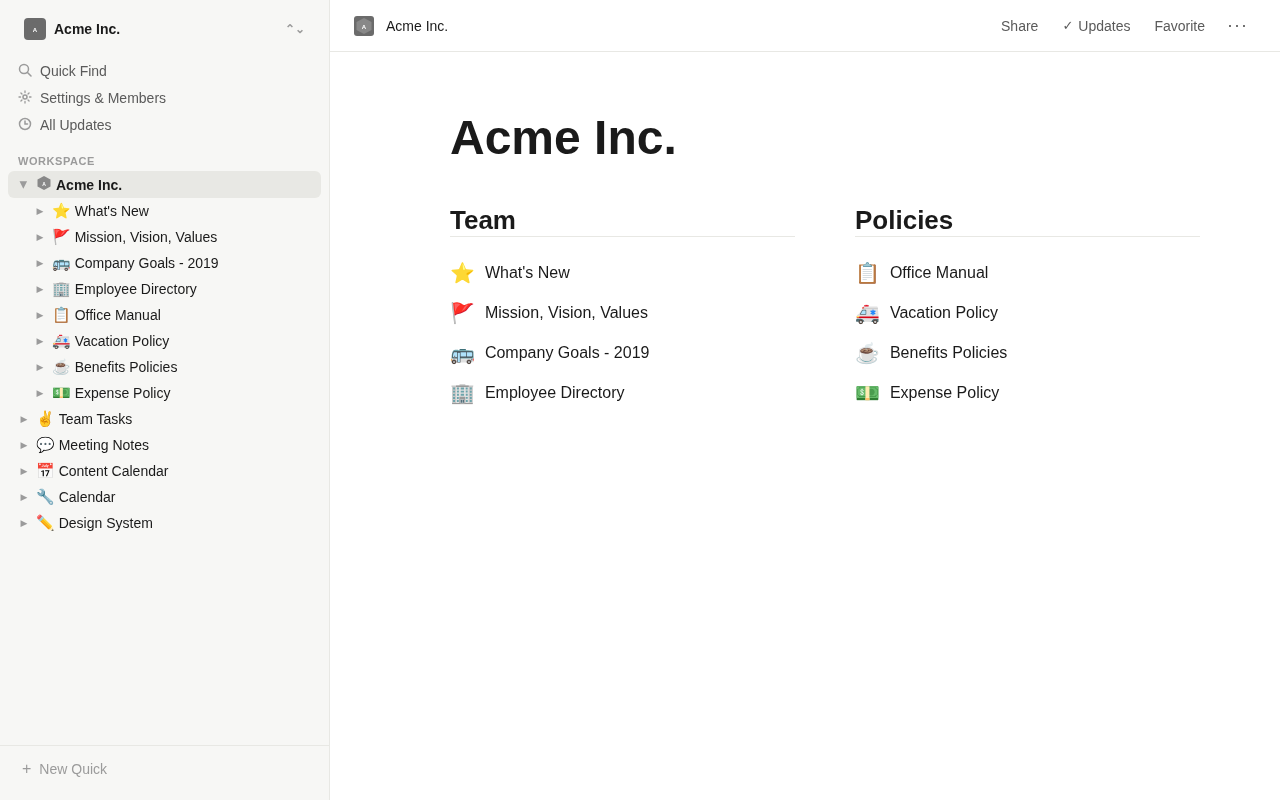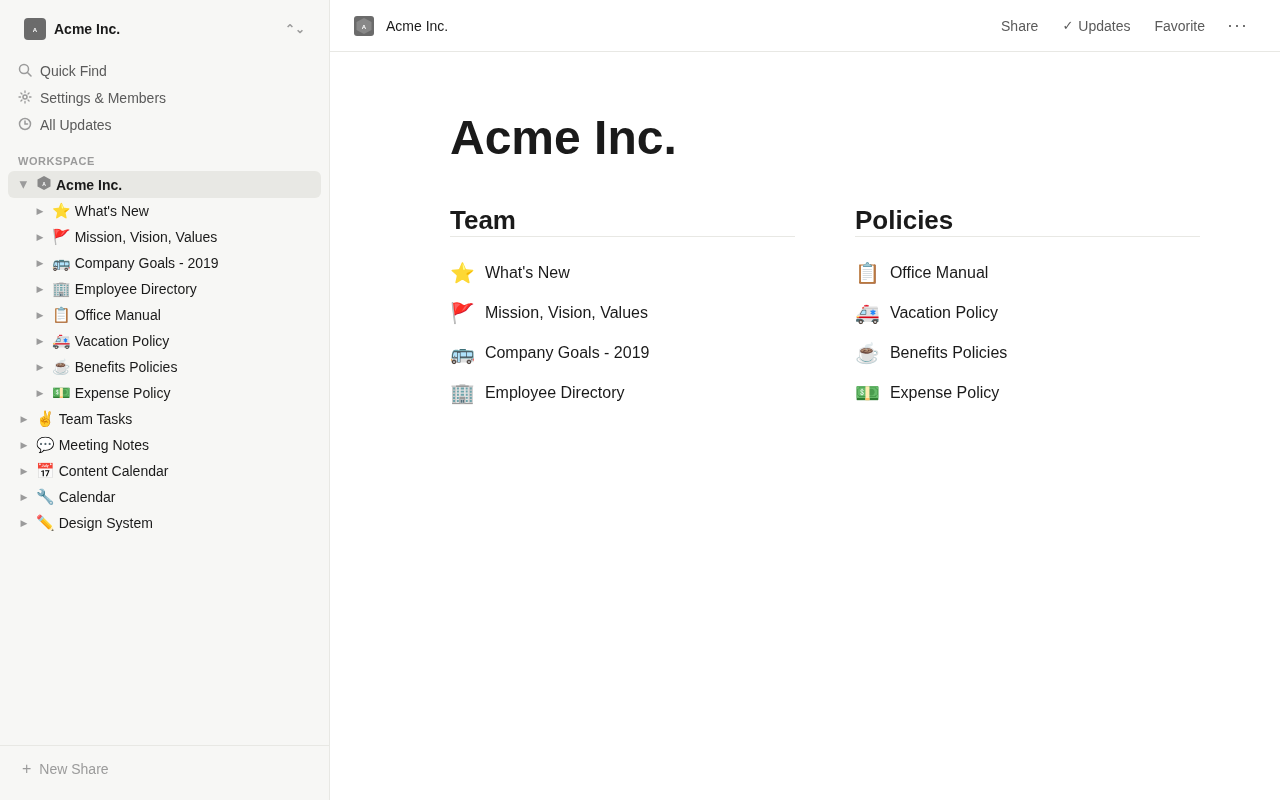--- a/index.html
+++ b/index.html
@@ -379,21 +379,21 @@
       <span class="tree-chevron">▶</span>
       <span class="tree-emoji">✏️</span>
       <span class="tree-text">Design System</span>
     </div>
 
   </div>
 
   <div class="sidebar-bottom">
     <div class="new-page-btn">
       <span style="font-size:16px; color:#9b9b9b;">+</span>
-      <span>New Share</span>
+      <span>New Quick</span>
     </div>
   </div>
 
 </div>
 
 <div id="main">
 
   <div class="top-bar">
     <div class="top-bar-logo">
       <svg width="20" height="20" viewBox="0 0 20 20" fill="none">

